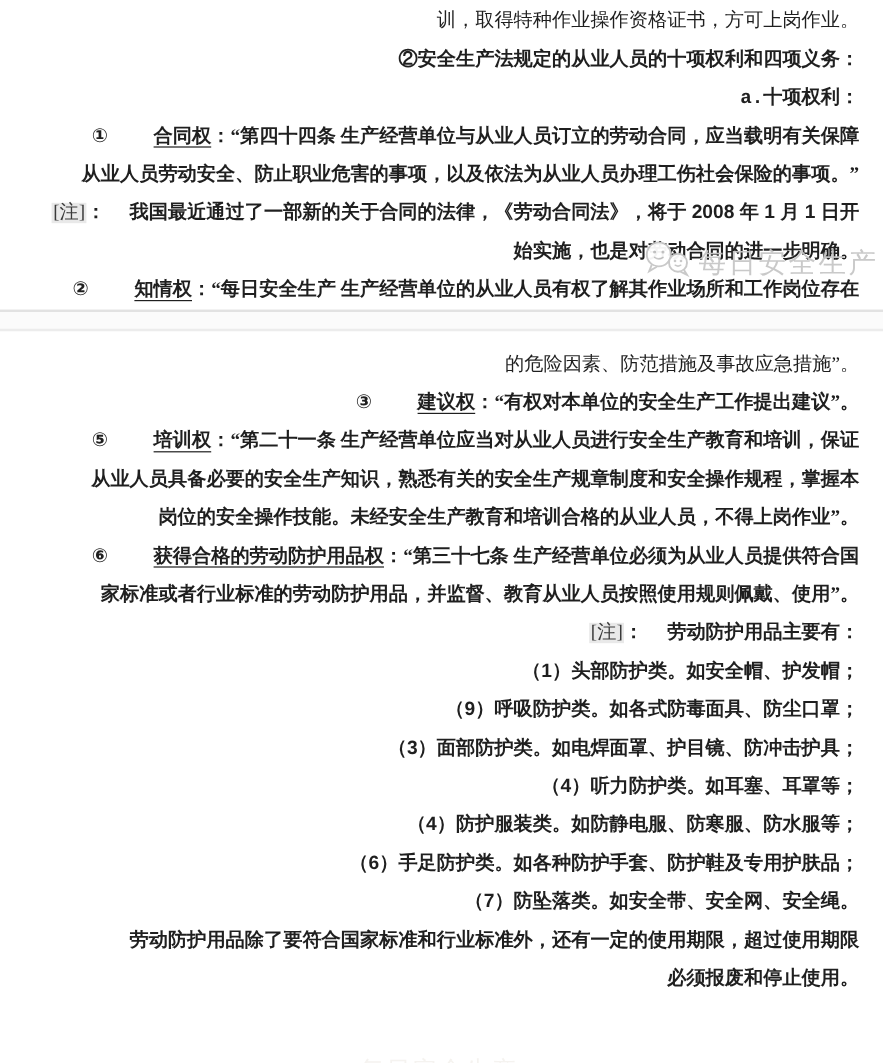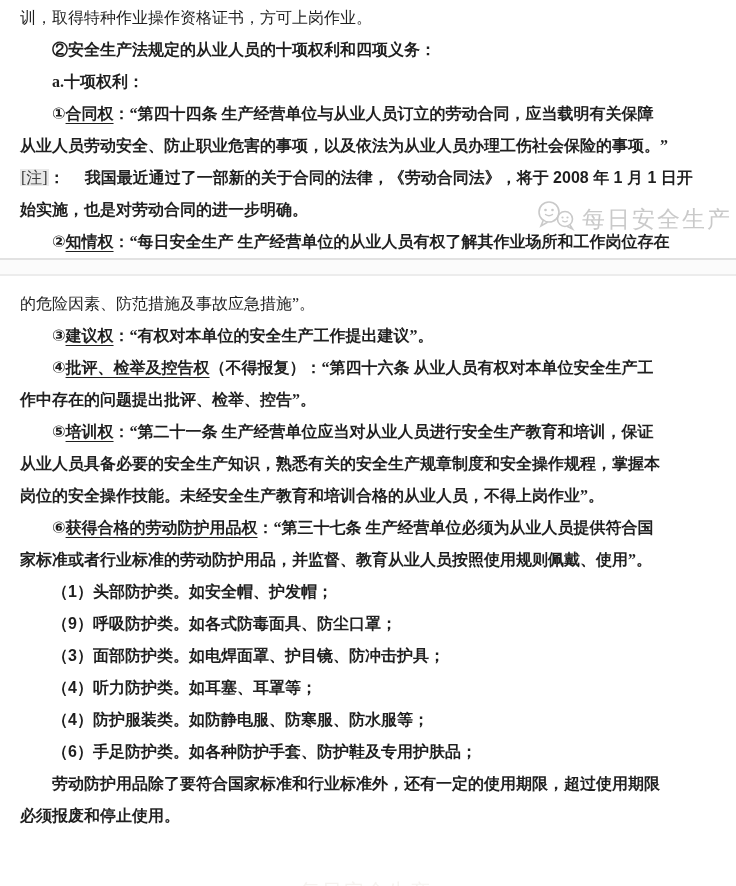--- a/index.html
+++ b/index.html
@@ -7,36 +7,37 @@
     width:736px;height:886px;overflow:hidden;position:relative;
     background:#ffffff;
     font-family:"Liberation Serif","DejaVu Serif",serif;
     color:#1f1f1f;
   }
   .doc{
     padding:2px 20px 0 20px;
     font-size:16px;
     line-height:32px;
   }
-  p{margin:0;white-space:pre-line;}
+  p{margin:0;white-space:pre-line;text-align:right;}
   .indent{text-indent:2em;}
   .bold-sans{
-    font-family:Liberation Serif, serif;
+    font-family:Liberation Mono, monospace;
     font-weight:700;
   }
   .med-sans{
     font-family:Liberation Sans, sans-serif;
     font-weight:600;
   }
   .kw{
     font-family:"Liberation Sans","DejaVu Sans",sans-serif;
     font-weight:700;
     text-decoration:underline;
     text-underline-offset:4px;
     text-decoration-thickness:1px;
+    margin-left:38px;
   }
   .num,.colon{
     font-family:"Liberation Sans","DejaVu Sans",sans-serif;
     font-weight:700;
   }
   .quote{font-weight:700;}
   .note-tag{
     background:#e9e9e9;
     padding:0 1px;
     font-family:"Liberation Serif","DejaVu Serif",serif;
@@ -93,37 +94,37 @@
 始实施，也是对劳动合同的进一步明确。</span></p>
 
   <p class="indent"><span class="num">②</span><span class="kw">知情权</span><span class="colon">：</span><span class="quote">“每日安全生产 生产经营单位的从业人员有权了解其作业场所和工作岗位存在</span></p>
 
   <div class="page-gap"></div>
 
   <p>的危险因素、防范措施及事故应急措施”。</p>
 
   <p class="indent"><span class="num">③</span><span class="kw">建议权</span><span class="colon">：</span><span class="quote">“有权对本单位的安全生产工作提出建议”。</span></p>
 
-  <p class="indent"><span class="num">④</span><span class="kw">批评、检举及控告权</span><span class="quote">（不得报复）</span><span class="colon">：</span><span class="quote">“第四十六条 从业人员有权对本单位安全生产工
-作中存在的问题提出批评、检举、控告”。</span></p>
 
   <p class="indent"><span class="num">⑤</span><span class="kw">培训权</span><span class="colon">：</span><span class="quote">“第二十一条 生产经营单位应当对从业人员进行安全生产教育和培训，保证
 从业人员具备必要的安全生产知识，熟悉有关的安全生产规章制度和安全操作规程，掌握本
 岗位的安全操作技能。未经安全生产教育和培训合格的从业人员，不得上岗作业”。</span></p>
 
   <p class="indent"><span class="num">⑥</span><span class="kw">获得合格的劳动防护用品权</span><span class="colon">：</span><span class="quote">“第三十七条 生产经营单位必须为从业人员提供符合国
 家标准或者行业标准的劳动防护用品，并监督、教育从业人员按照使用规则佩戴、使用”。</span></p>
 
+  <p class="indent"><span class="note-tag">[注]</span><span class="colon">：</span><span class="note-text">劳动防护用品主要有：</span></p>
 
   <p class="indent med-sans">（1）头部防护类。如安全帽、护发帽；</p>
   <p class="indent med-sans">（9）呼吸防护类。如各式防毒面具、防尘口罩；</p>
   <p class="indent med-sans">（3）面部防护类。如电焊面罩、护目镜、防冲击护具；</p>
   <p class="indent med-sans">（4）听力防护类。如耳塞、耳罩等；</p>
   <p class="indent med-sans">（4）防护服装类。如防静电服、防寒服、防水服等；</p>
   <p class="indent med-sans">（6）手足防护类。如各种防护手套、防护鞋及专用护肤品；</p>
+  <p class="indent med-sans">（7）防坠落类。如安全带、安全网、安全绳。</p>
 
   <p class="indent bold-sans">劳动防护用品除了要符合国家标准和行业标准外，还有一定的使用期限，超过使用期限
 必须报废和停止使用。</p>
 
 </div>
 
 <div class="watermark">
   <span>
     <svg width="44" height="34" viewBox="0 0 44 34">
       <g fill="none" stroke="#c7c7c7" stroke-width="1.6" stroke-linecap="round">

